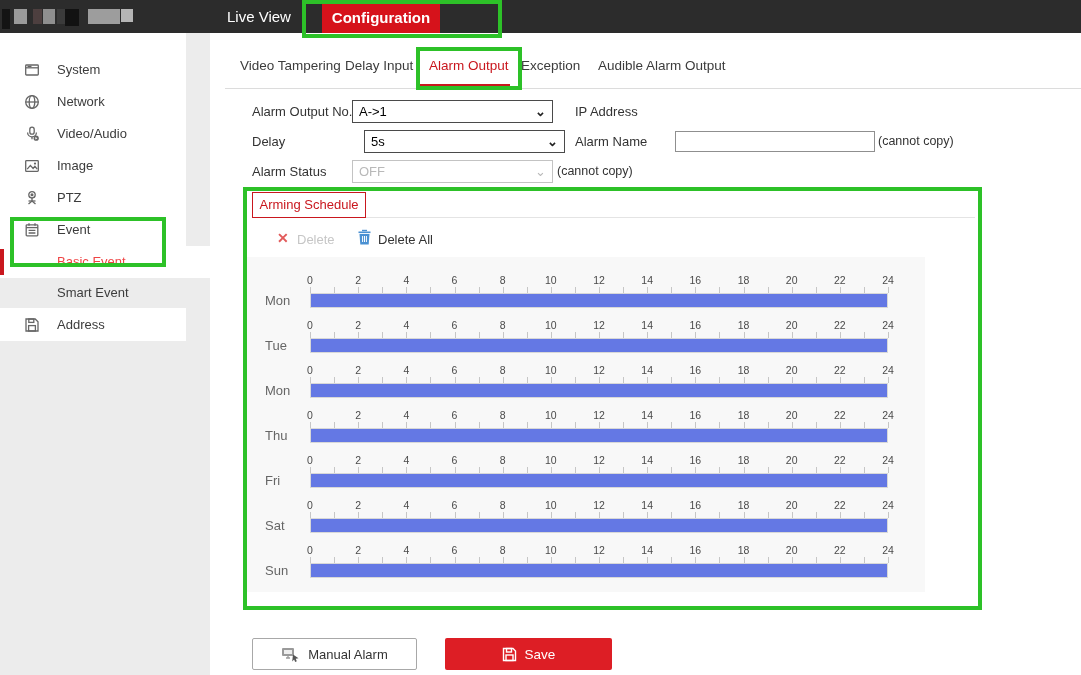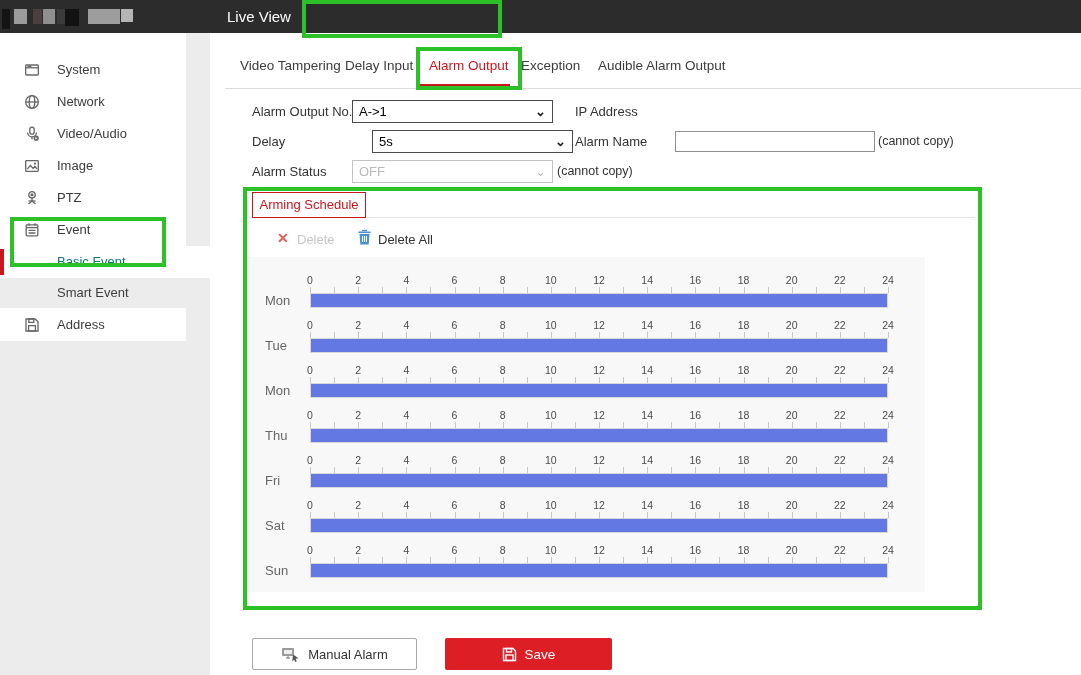--- a/index.html
+++ b/index.html
@@ -89,20 +89,21 @@
         <div style="left: 2px; width: 8px; height: 20px; background: rgb(20, 20, 20);"></div>
         <div style="left: 14px; width: 13px; height: 15px; background: rgb(155, 155, 155);"></div>
         <div style="left: 33px; width: 9px; height: 15px; background: rgb(77, 63, 63);"></div>
         <div style="left: 43px; width: 12px; height: 15px; background: rgb(143, 143, 143);"></div>
         <div style="left: 57px; width: 8px; height: 15px; background: rgb(59, 59, 59);"></div>
         <div style="left: 65px; width: 14px; height: 17px; background: rgb(18, 18, 18);"></div>
         <div style="left: 88px; width: 32px; height: 15px; background: rgb(157, 157, 157);"></div>
         <div style="left: 121px; width: 12px; height: 13px; background: rgb(181, 181, 181);"></div>
       </div>
     <div id="live-view" class="abs">Live View</div>
+    <div id="config-btn" class="abs">Configuration</div>
   </div>
 
   <div id="sidebar-bg" class="abs"></div>
   <div id="gutter" class="abs"></div>
   <div id="submenu-bg" class="abs"></div>
   <div id="below-menu" class="abs"></div>
   <div id="sidebar-menu">
       <div class="side-item" style="top: 54px;">
         <span class="icon"><svg width="16" height="16" viewBox="0 0 16 16">
             <g fill="none" stroke="#666" stroke-width="1.3">
@@ -162,21 +163,21 @@
             <g fill="none" stroke="#666" stroke-width="1.3">
               <rect x="2.2" y="2.8" width="11.6" height="11" rx="0.8"></rect>
               <path d="M2.2 5.6h11.6"></path>
               <path d="M5 1.2v2.6M11 1.2v2.6"></path>
               <path d="M4.6 8.4h6.8M4.6 11h6.8"></path>
             </g>
           </svg></span>
         <span class="lbl">Event</span>
       </div>
       <div class="side-item sub selected" style="top: 246px;">
-        <span class="lbl" style="color: #0f766e;">Basic Event</span>
+        <span class="lbl" style="color: #ef4444;">Basic Event</span>
       </div>
       <div class="side-item sub" style="top: 277px;">
         <span class="lbl">Smart Event</span>
       </div>
       <div class="side-item" style="top: 309px;">
         <span class="icon"><svg width="16" height="16" viewBox="0 0 16 16">
             <g fill="none" stroke="#666" stroke-width="1.3">
               <path d="M2 2h9.2L14 4.8V14H2z"></path>
               <rect x="4.6" y="8.6" width="6.8" height="5.4"></rect>
               <rect x="4.8" y="2" width="5" height="3.4"></rect>
@@ -198,21 +199,21 @@
   <div id="tab-divider" class="abs"></div>
 
   <div class="f-label" style="left:252px;top:100px;">Alarm Output No.</div>
   <div class="sel" style="left:352px;top:100px;">
     <span>A-&gt;1</span>
     <span class="chev">⌄</span>
   </div>
   <div class="f-label" style="left:575px;top:100px;">IP Address</div>
 
   <div class="f-label" style="left:252px;top:130px;">Delay</div>
-  <div class="sel" style="left:372px;top:130px;">
+  <div class="sel" style="left:364px;top:130px;">
     <span>5s</span>
     <span class="chev">⌄</span>
   </div>
   <div class="f-label" style="left:575px;top:130px;">Alarm Name</div>
   <input class="inp" style="left: 675px; top: 131px;" value="">
   <div class="note" style="left:878px;top:131px;">(cannot copy)</div>
 
   <div class="f-label" style="left:252px;top:160px;">Alarm Status</div>
   <div class="sel disabled" style="left:352px;top:160px;">
     <span>OFF</span>

